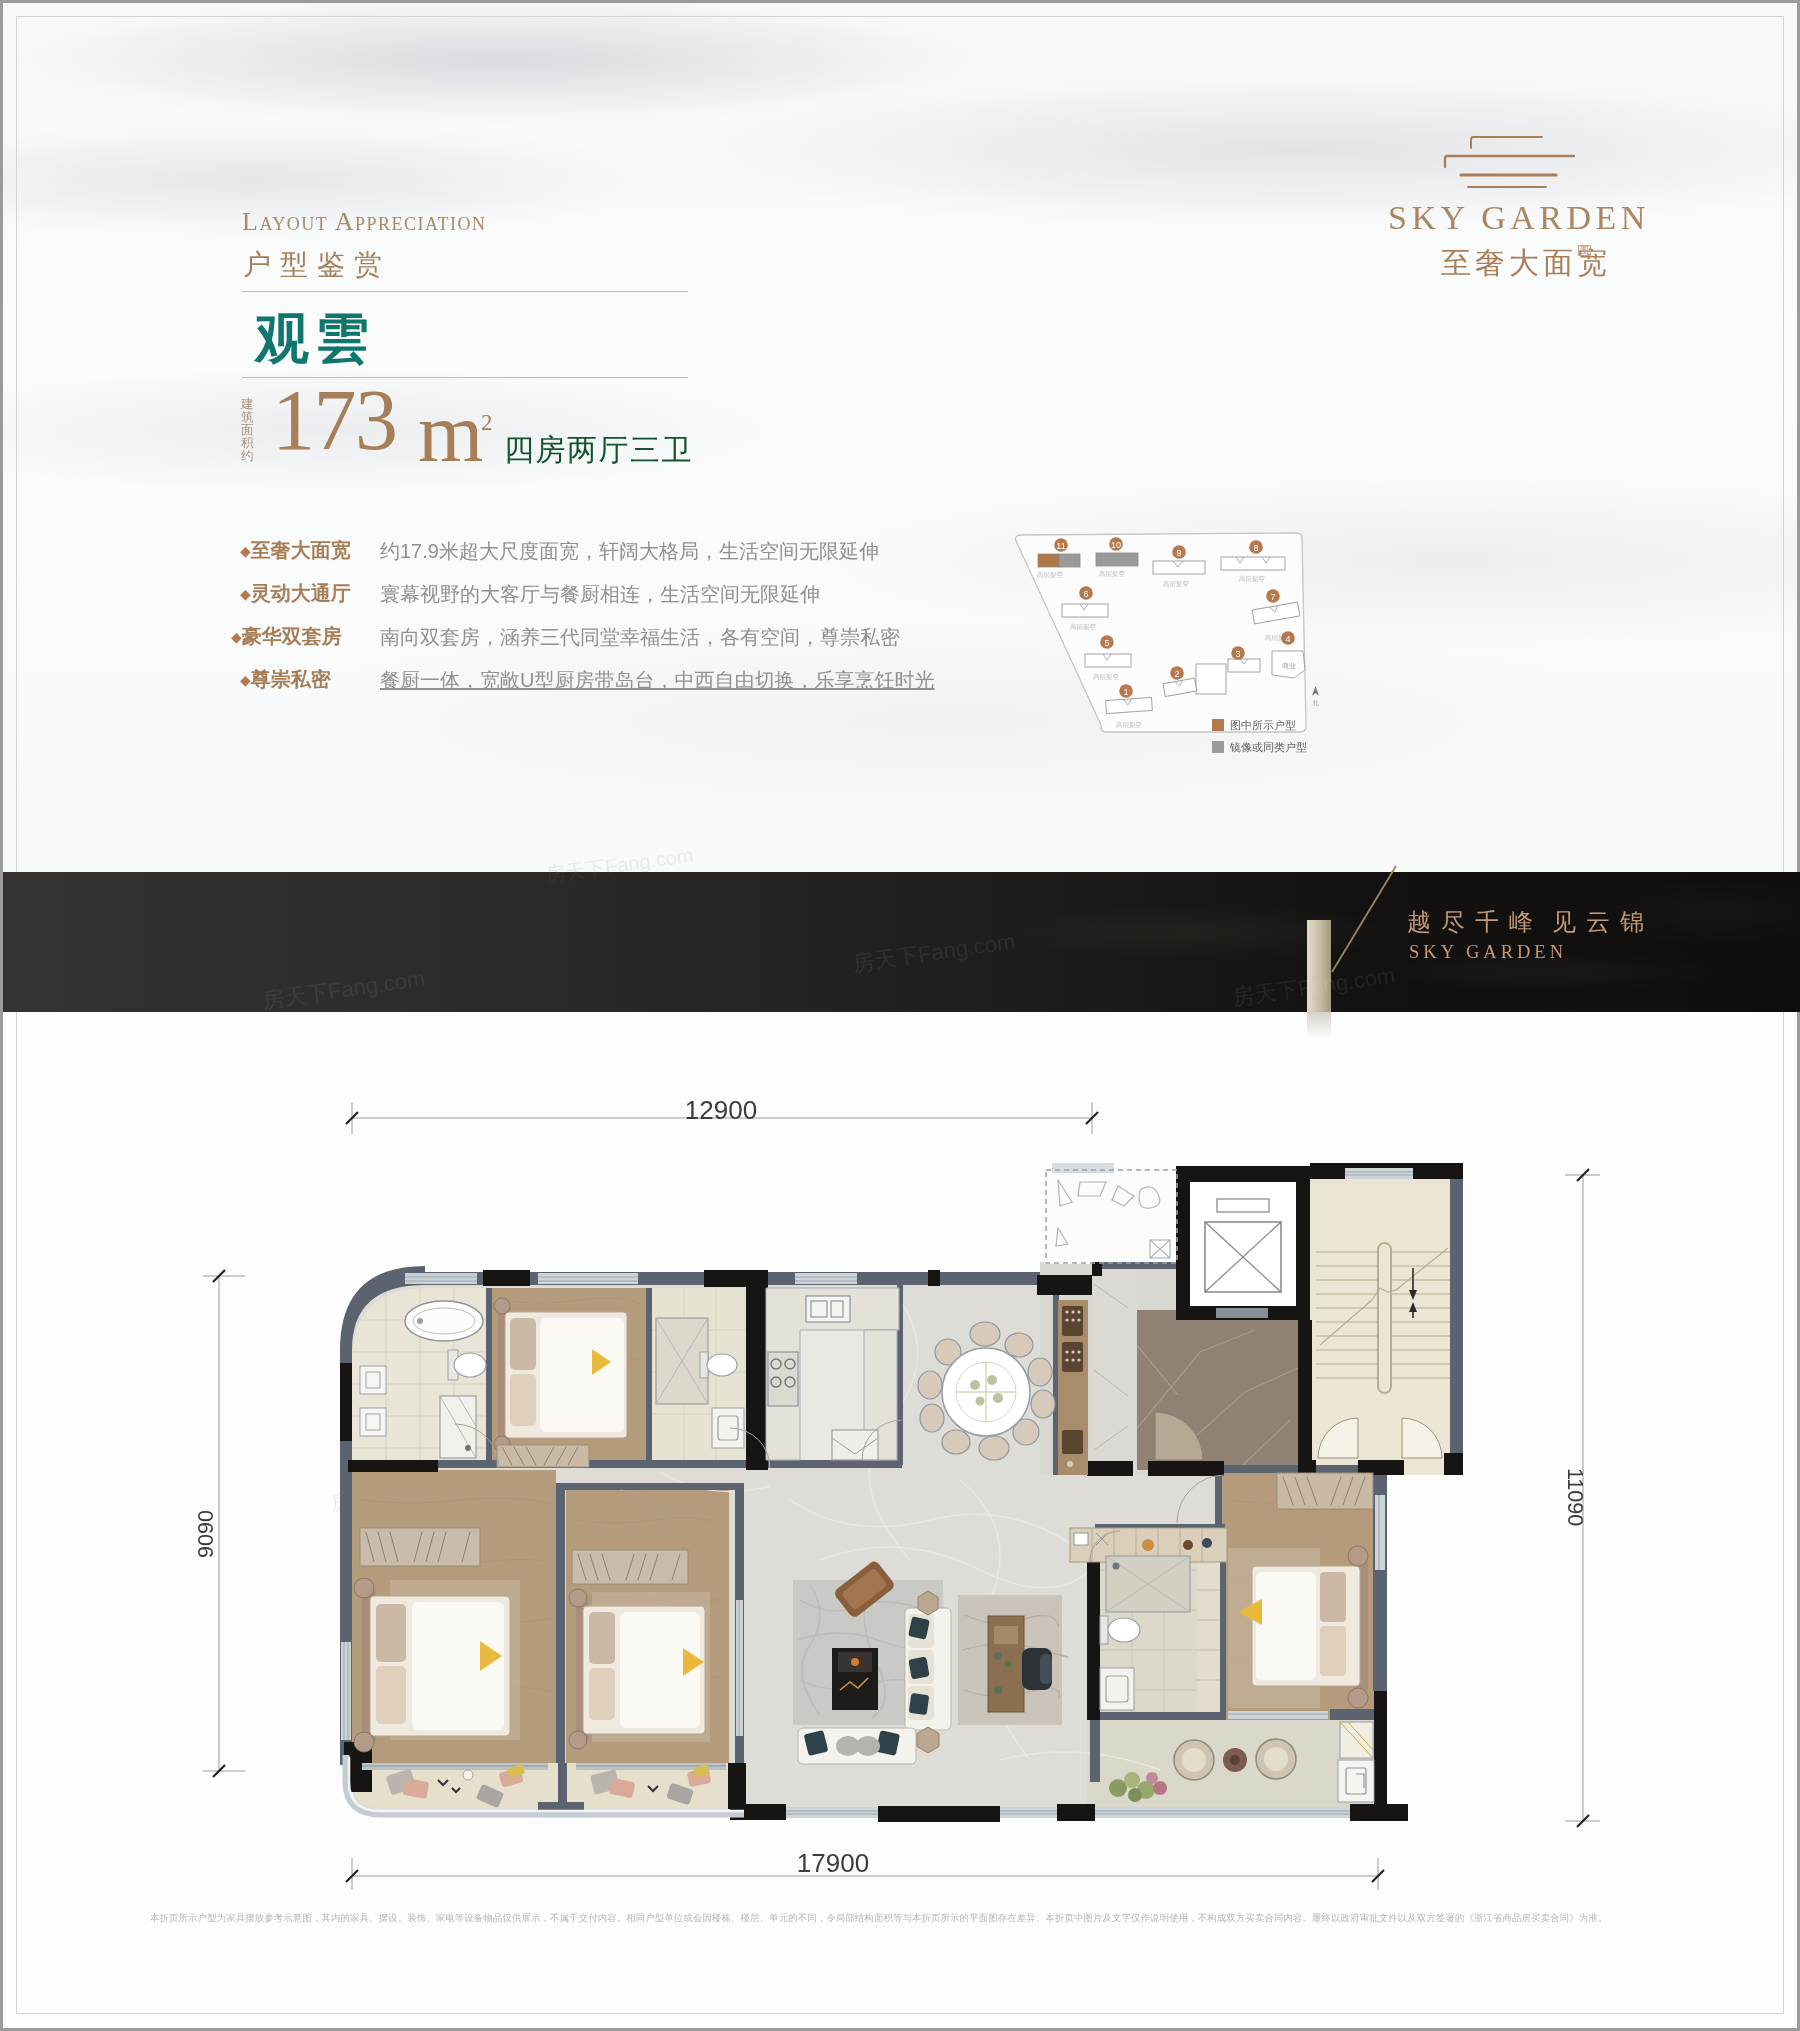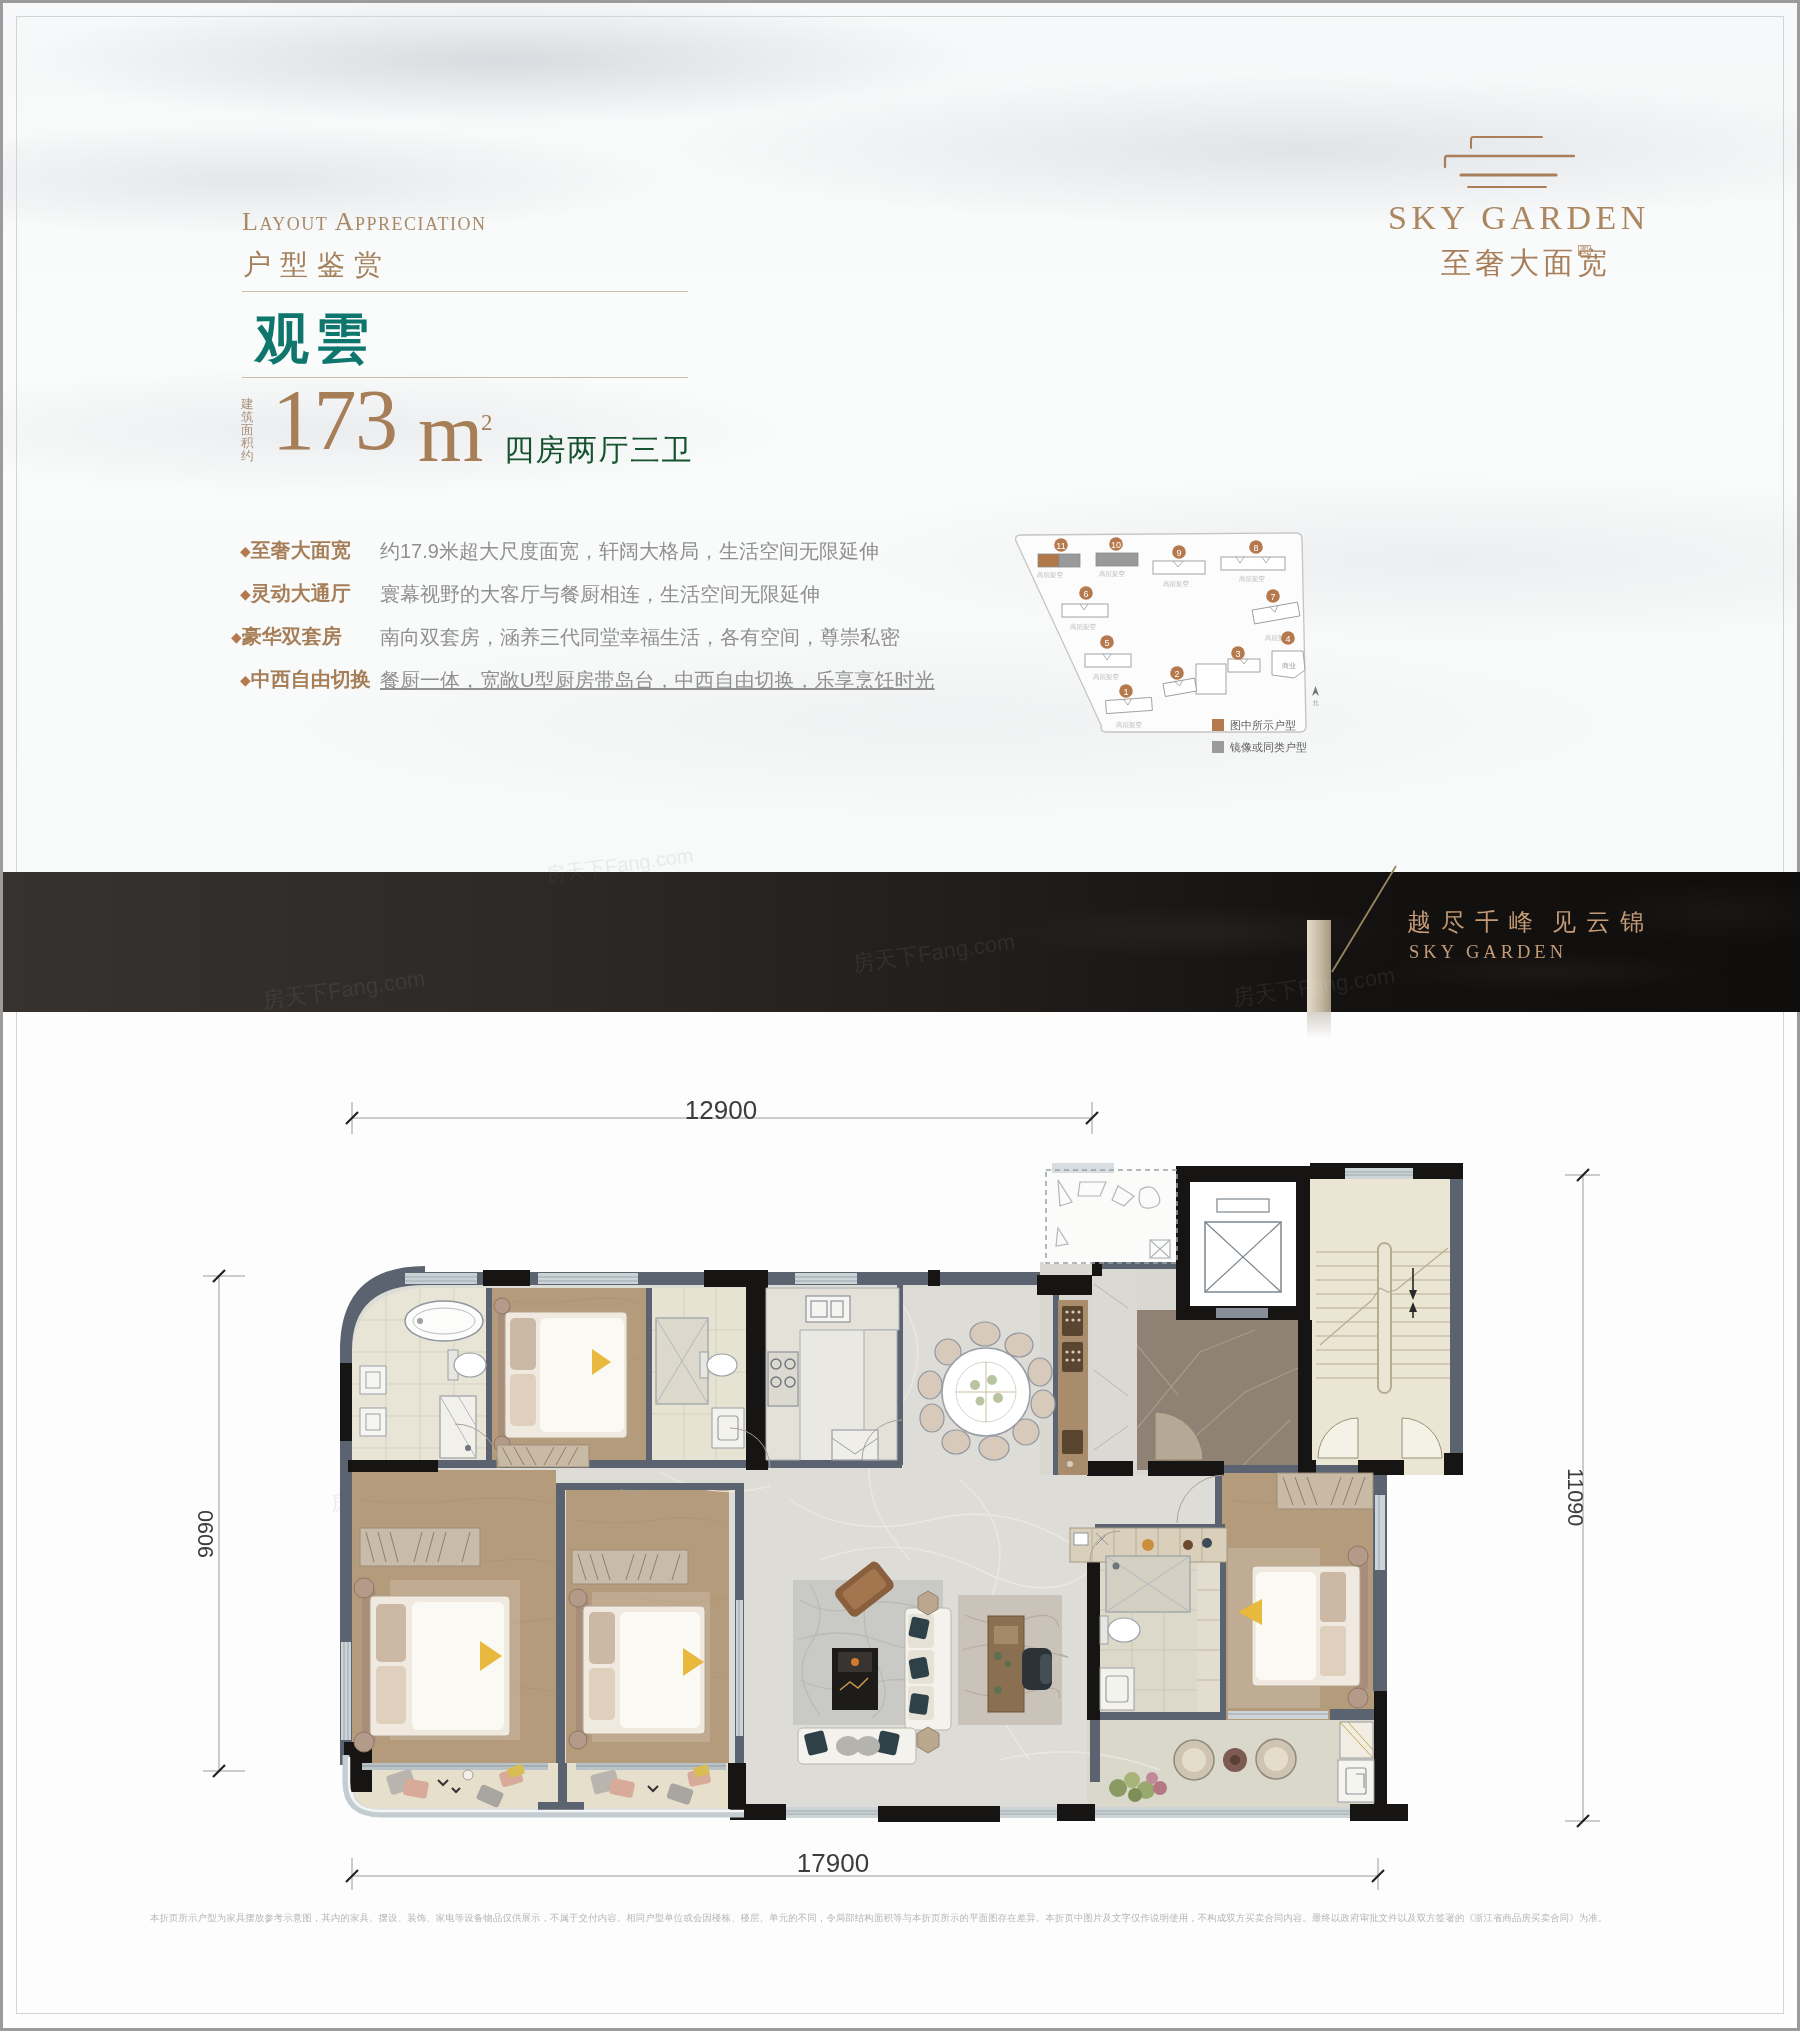--- a/index.html
+++ b/index.html
@@ -45,21 +45,21 @@
 
 <div class="abs" style="left:240px;top:537px;font-size:20px;"><span style="color:#b5794d;font-size:14px;vertical-align:1px;">◆</span><span style="font-weight:bold;color:#a67e58;">至奢大面宽</span></div>
 <div class="abs" style="left:380px;top:538px;font-size:20px;color:#909090;letter-spacing:0px;">约17.9米超大尺度面宽，轩阔大格局，生活空间无限延伸</div>
 
 <div class="abs" style="left:240px;top:580px;font-size:20px;"><span style="color:#b5794d;font-size:14px;vertical-align:1px;">◆</span><span style="font-weight:bold;color:#a67e58;">灵动大通厅</span></div>
 <div class="abs" style="left:380px;top:581px;font-size:20px;color:#909090;letter-spacing:0px;">寰幕视野的大客厅与餐厨相连，生活空间无限延伸</div>
 
 <div class="abs" style="left:231px;top:623px;font-size:20px;"><span style="color:#b5794d;font-size:14px;vertical-align:1px;">◆</span><span style="font-weight:bold;color:#a67e58;">豪华双套房</span></div>
 <div class="abs" style="left:380px;top:624px;font-size:20px;color:#909090;letter-spacing:0px;">南向双套房，涵养三代同堂幸福生活，各有空间，尊崇私密</div>
 
-<div class="abs" style="left:240px;top:666px;font-size:20px;"><span style="color:#b5794d;font-size:14px;vertical-align:1px;">◆</span><span style="font-weight:bold;color:#a67e58;">中西自由切换</span></div>
+<div class="abs" style="left:240px;top:666px;font-size:20px;"><span style="color:#b5794d;font-size:14px;vertical-align:1px;">◆</span><span style="font-weight:bold;color:#a67e58;">尊崇私密</span></div>
 <div class="abs" style="left:380px;top:667px;font-size:20px;color:#909090;letter-spacing:0px;text-decoration:underline;">餐厨一体，宽敞U型厨房带岛台，中西自由切换，乐享烹饪时光</div>
 
 <svg class="abs" style="left:1430px;top:125px;" width="170" height="70" viewBox="0 0 170 70">
   <g fill="none" stroke="#a87f5a" stroke-linecap="round">
     <path d="M43 12 q-2 0 -2 3 l0 8 M43 12 l69 0" stroke-width="2"></path>
     <path d="M17 31 q-2 0 -2 3 l0 8 M17 31 l127 0" stroke-width="2.3"></path>
     <path d="M31 50 l95 0" stroke-width="3.2"></path>
     <path d="M38 62 l78 0" stroke-width="1.8"></path>
   </g>
 </svg>

